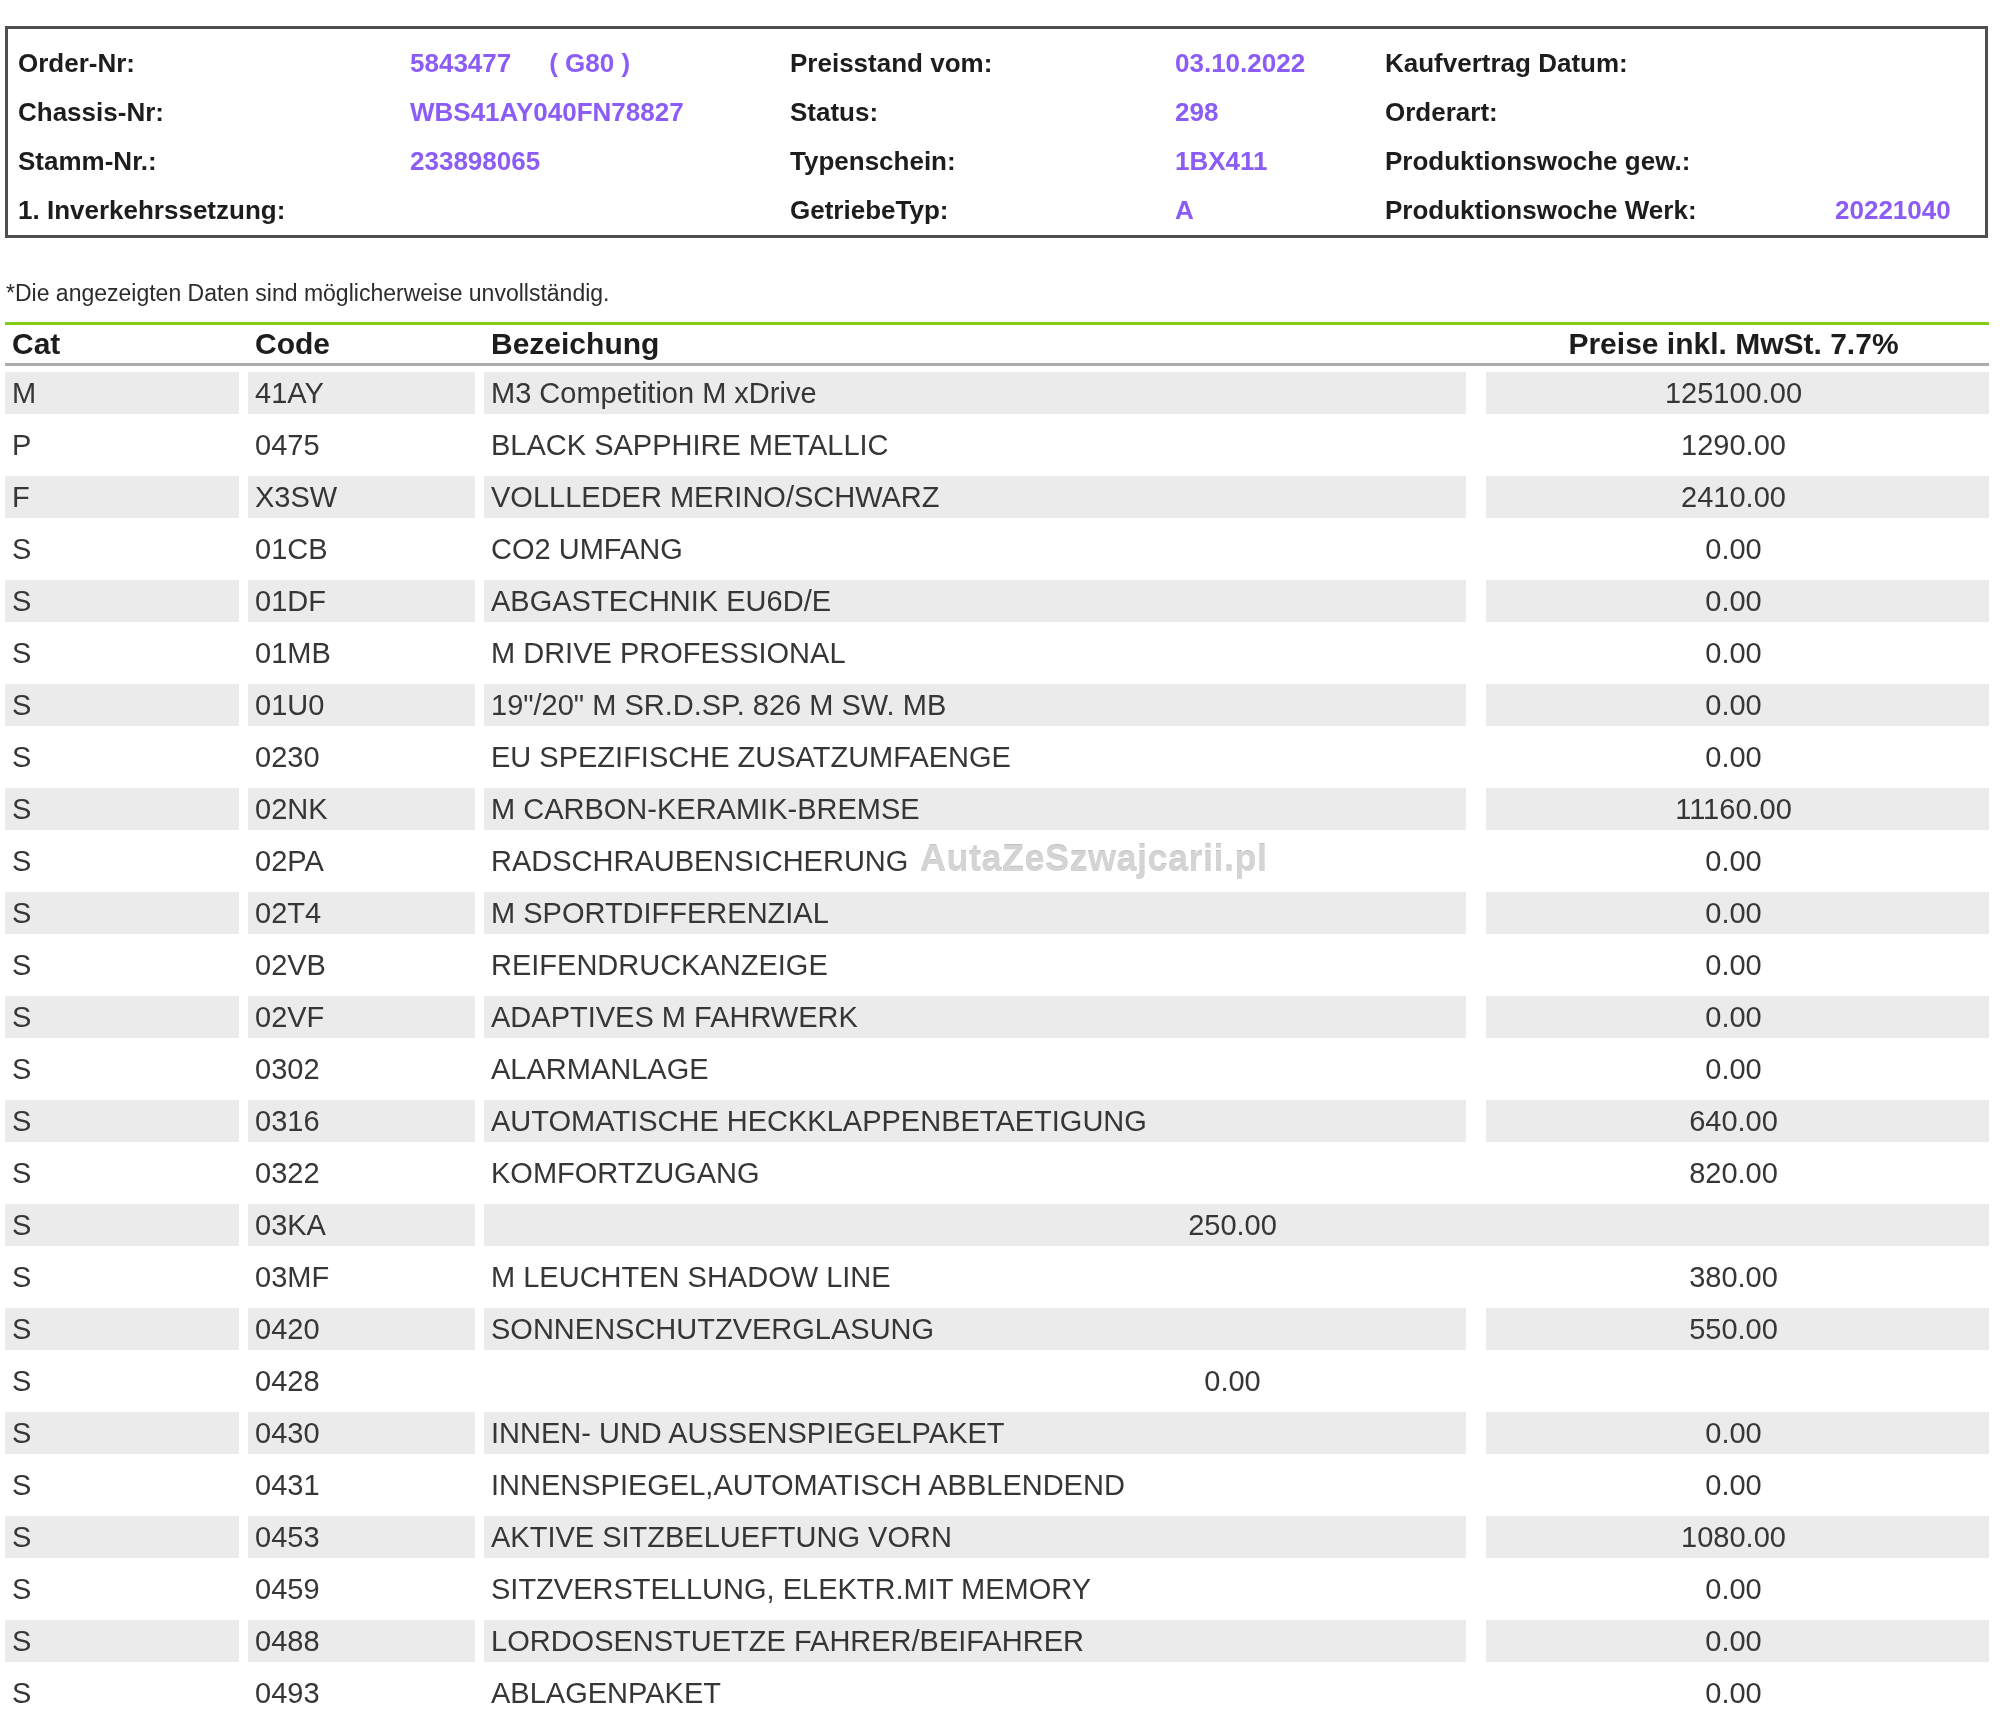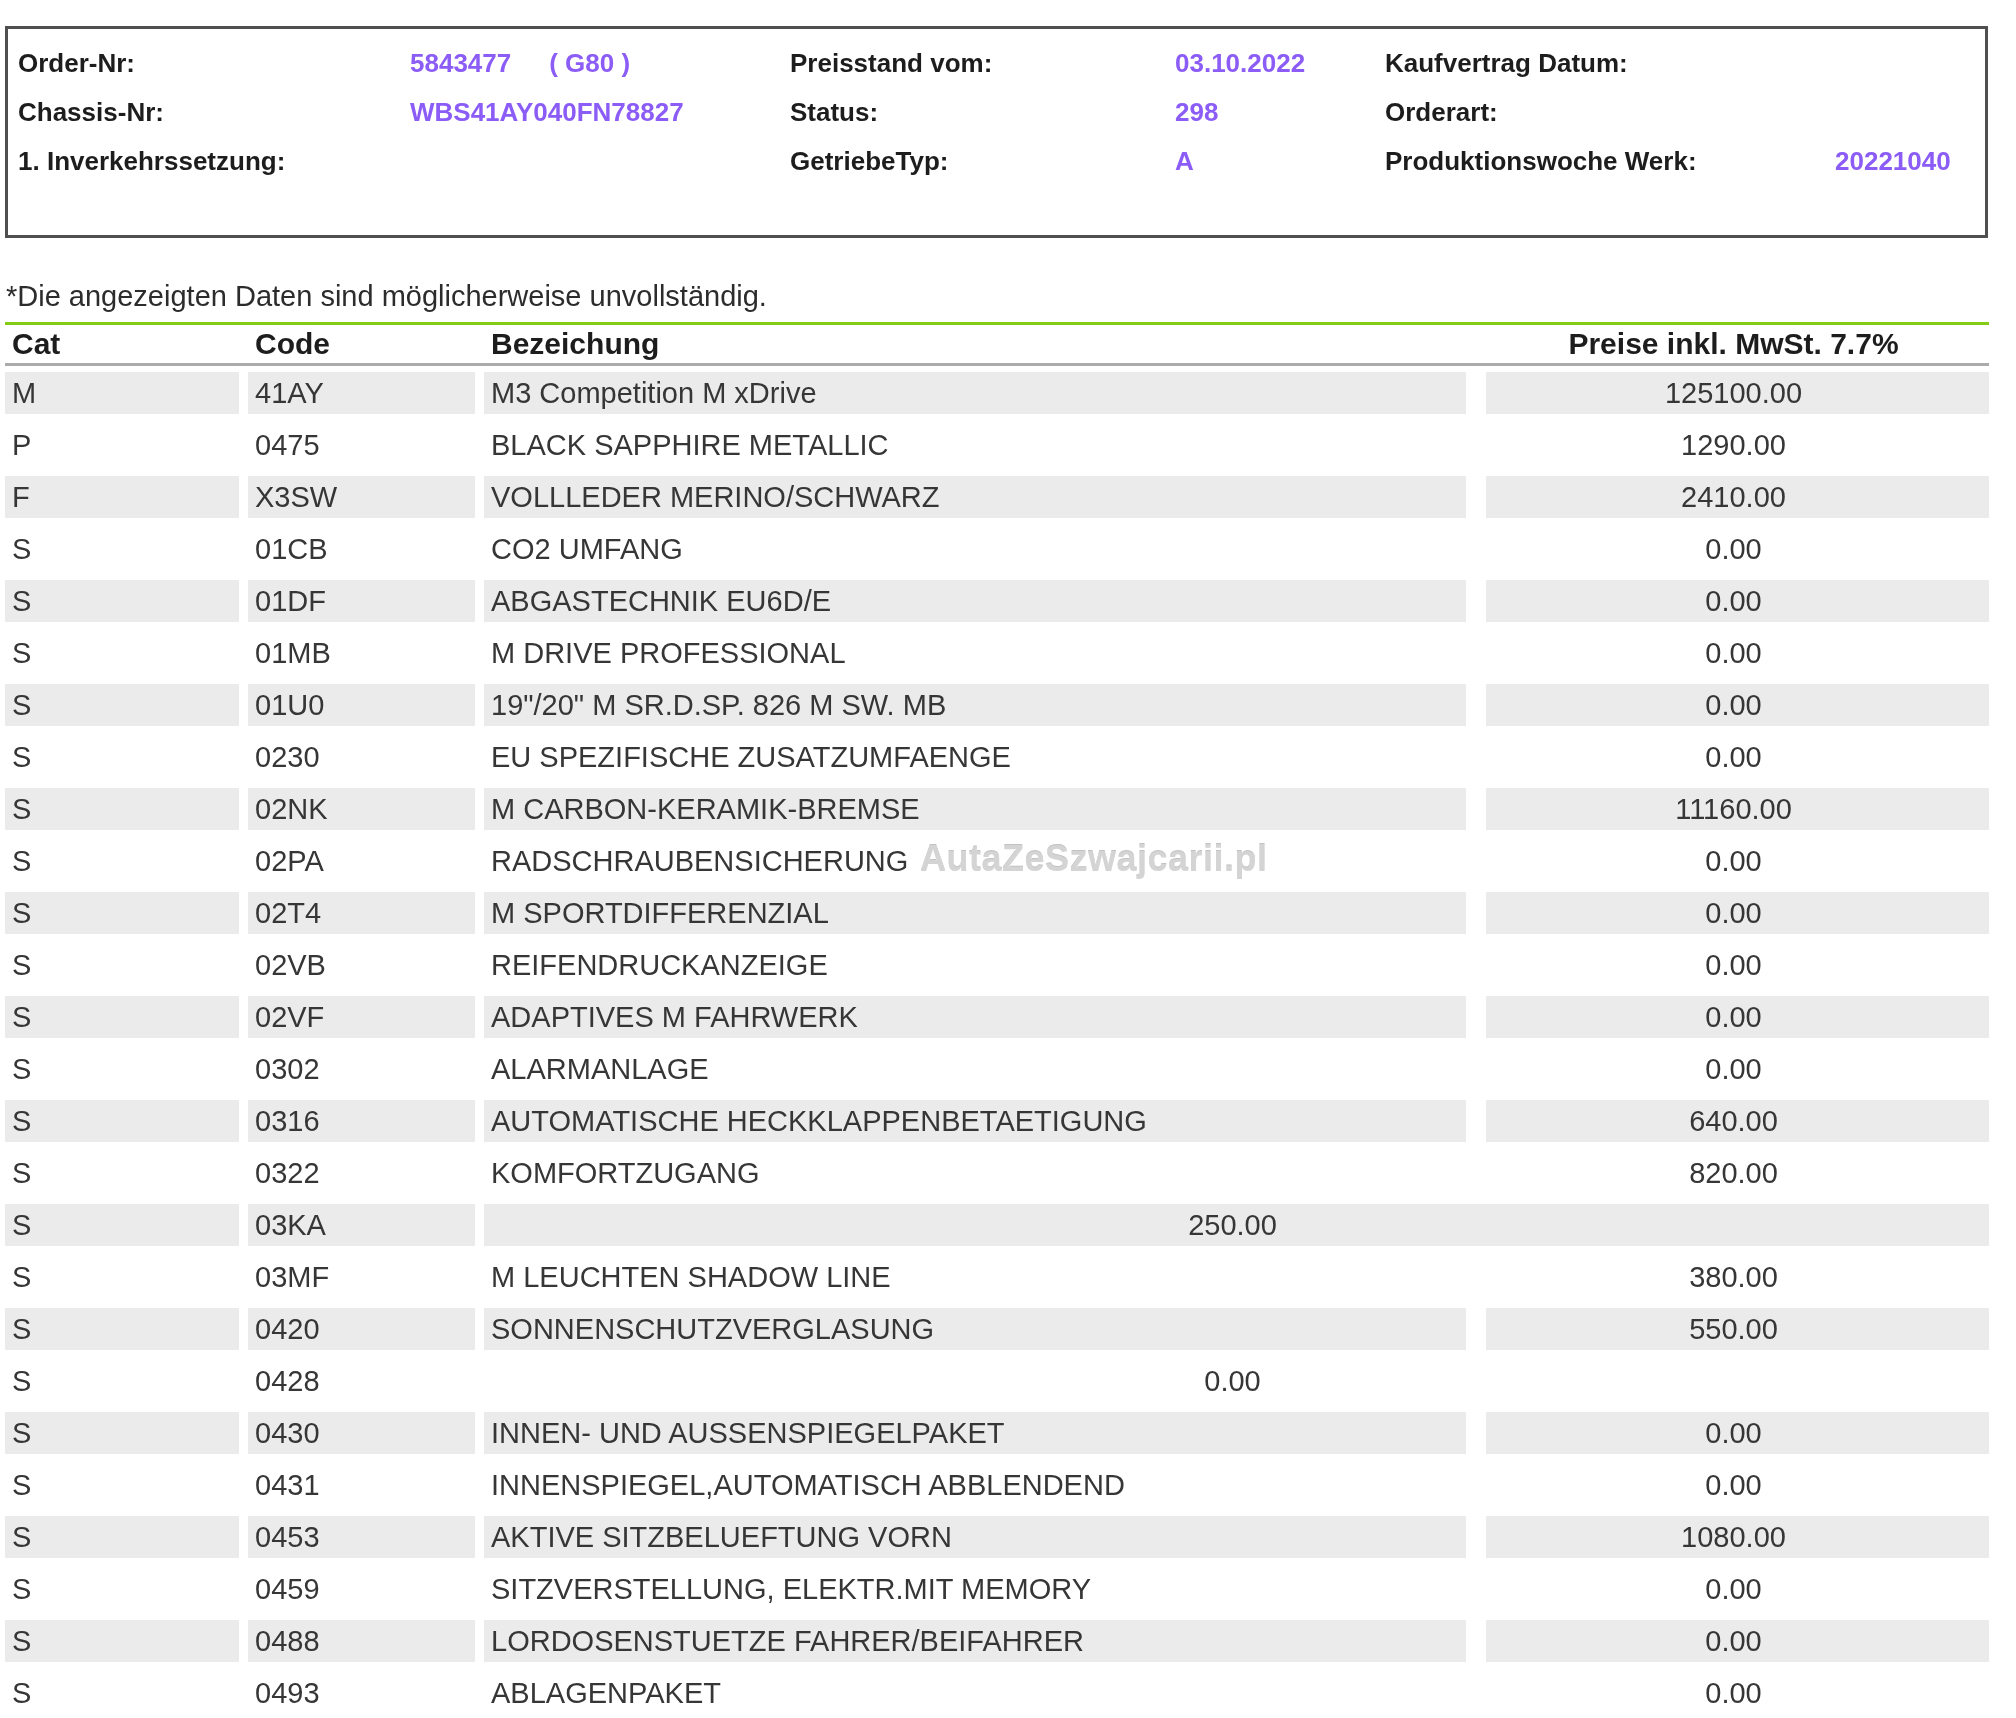--- a/index.html
+++ b/index.html
@@ -18,21 +18,21 @@
   .il { font-weight:bold; color:#1d1d1d; white-space:nowrap; }
   .iv { color:#8b5cf6; white-space:nowrap;font-weight:bold; }
   .c1l { width:392px; } .c1v { width:380px; }
   .c2l { width:385px; } .c2v { width:210px; }
   .c3l { width:450px; } .c3v { flex:1; }
   .extra { margin-left:38px; }
 
   
   .note {
     position:absolute; left:6px; top:280px;
-    font-size:29px; color:#2c2c2c;
+    font-size:23px; color:#2c2c2c;
   }
 
   
   .opt-table { position:absolute; left:5px; top:322px; width:1984px; }
   .thead {
     display:flex; height:44px; align-items:center;
     border-top:3px solid #84cc16; border-bottom:3px solid #ababab;
     font-weight:bold; font-size:30px; color:#1d1d1d;
   }
   .rows { padding-top:6px; }
@@ -67,20 +67,28 @@
   </div>
     <div class="info-row">
     <span class="il c1l">Chassis-Nr:</span>
     <span class="iv c1v"><span>WBS41AY040FN78827</span><span class="extra"></span></span>
     <span class="il c2l">Status:</span>
     <span class="iv c2v">298</span>
     <span class="il c3l">Orderart:</span>
     <span class="iv c3v"></span>
   </div>
     <div class="info-row">
+    <span class="il c1l">Stamm-Nr.:</span>
+    <span class="iv c1v"><span>233898065</span><span class="extra"></span></span>
+    <span class="il c2l">Typenschein:</span>
+    <span class="iv c2v">1BX411</span>
+    <span class="il c3l">Produktionswoche gew.:</span>
+    <span class="iv c3v"></span>
+  </div>
+    <div class="info-row">
     <span class="il c1l">1. Inverkehrssetzung:</span>
     <span class="iv c1v"><span></span><span class="extra"></span></span>
     <span class="il c2l">GetriebeTyp:</span>
     <span class="iv c2v">A</span>
     <span class="il c3l">Produktionswoche Werk:</span>
     <span class="iv c3v">20221040</span>
   </div>
   </div>
 
 <div class="note">*Die angezeigten Daten sind möglicherweise unvollständig.</div>

